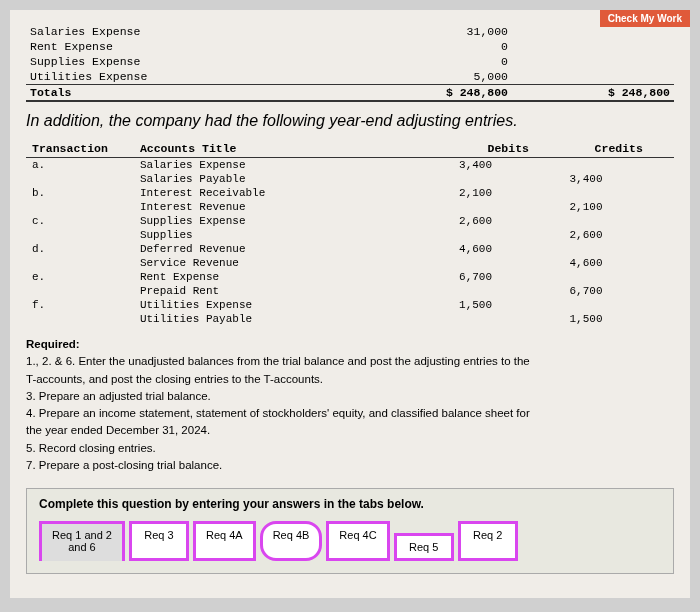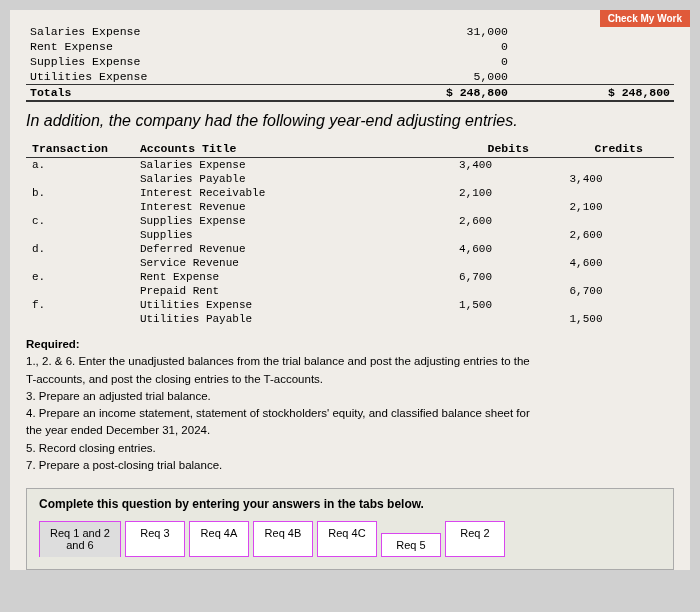--- a/index.html
+++ b/index.html
@@ -10,21 +10,21 @@
       width: 700px;
       min-height: 612px;
       display: flex;
       align-items: flex-start;
       justify-content: center;
     }
     .page {
       background: #f0ede8;
       width: 680px;
       margin: 10px;
-      padding: 14px 16px 0 16px;
+      padding: 14px 16px 24px 16px;
       position: relative;
     }
     .top-right-badge {
       position: absolute;
       top: 0;
       right: 0;
       background: #e05a3a;
       color: white;
       font-size: 10px;
       padding: 3px 8px;
@@ -100,21 +100,21 @@
       font-weight: bold;
       margin-bottom: 10px;
     }
     .tabs-row {
       display: flex;
       gap: 4px;
       flex-wrap: wrap;
     }
     .tab {
       background: white;
-      border: 1px solid #d946ef;
+      border: 3px solid #d946ef;
       padding: 5px 10px;
       font-size: 11px;
       cursor: pointer;
       min-width: 60px;
       text-align: center;
     }
     .tab.active {
       background: #ddd;
       border-bottom: none;
     }
@@ -258,19 +258,19 @@
       </div>
   </div>
 
   <div class="complete-box">
     <div class="complete-label">Complete this question by entering your answers in the tabs below.</div>
     <div class="tabs-row" id="tabs-row">
         <div class="tab active" style="white-space: pre-line;">Req 1 and 2
 and 6</div>
         <div class="tab" style="white-space: pre-line;">Req 3</div>
         <div class="tab" style="white-space: pre-line;">Req 4A</div>
-        <div class="tab" style="white-space: pre-line;">Req 4B</div>
+        <div class="tab" style="white-space: pre-line; border-radius: 16px;">Req 4B</div>
         <div class="tab" style="white-space: pre-line;">Req 4C</div>
         <div class="tab" style="white-space: pre-line; margin-top: 12px;">Req 5</div>
         <div class="tab" style="white-space: pre-line;">Req 2</div>
       </div>
   </div>
 </div>
 
 </body></html>

